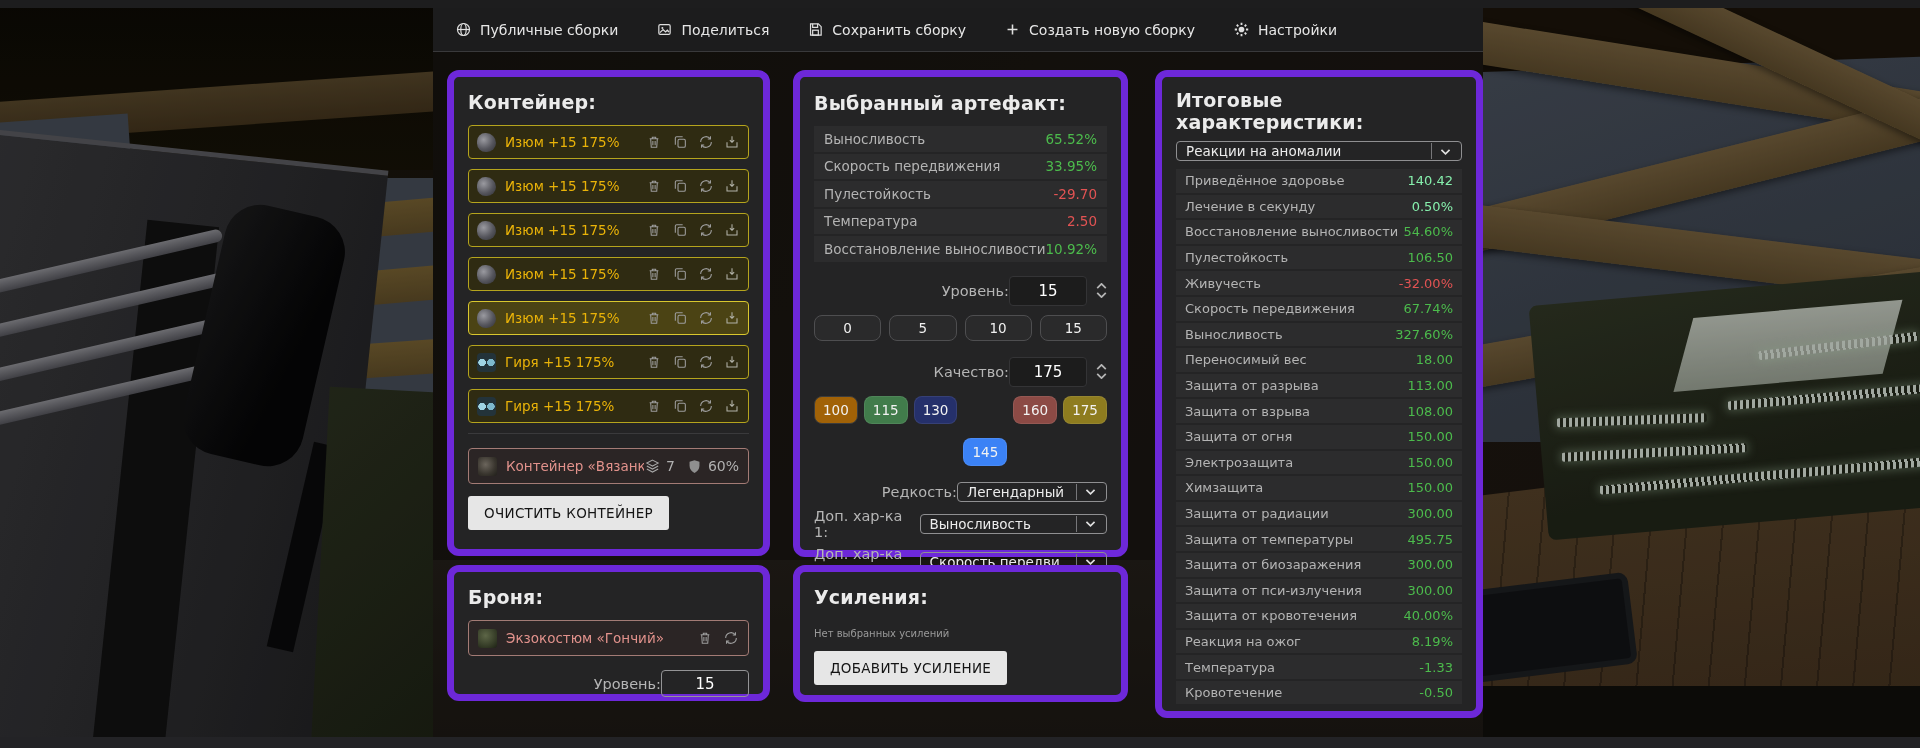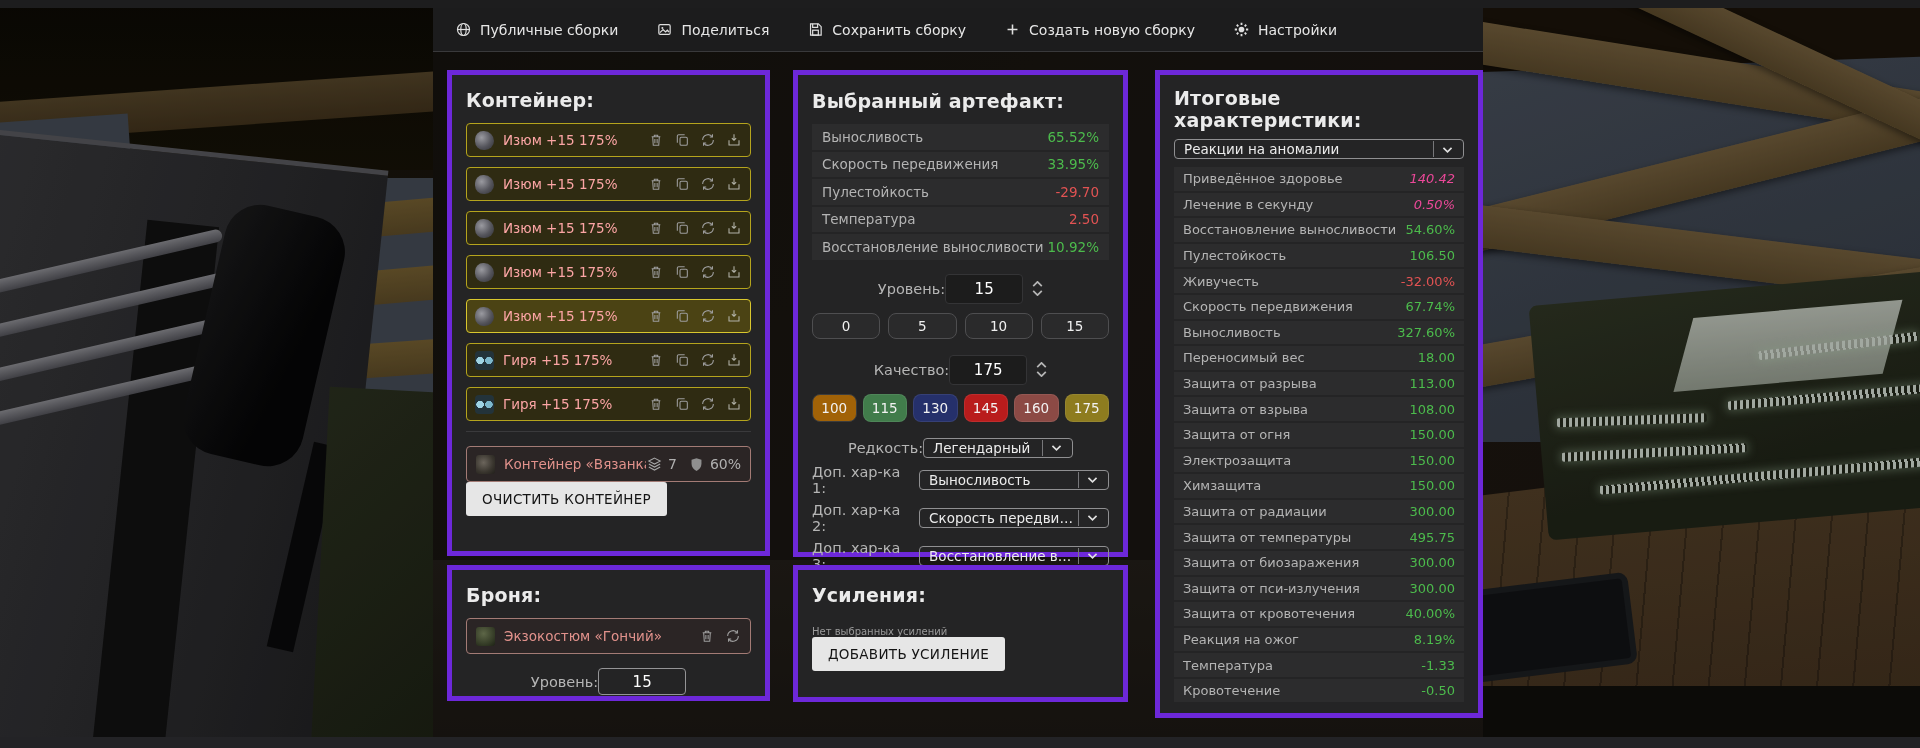--- a/index.html
+++ b/index.html
@@ -39,88 +39,88 @@
   #center-overlay { position:absolute; left:433px; top:0; width:1050px; height:748px; background:rgba(11,11,11,.58); }
   #top-strip { position:absolute; left:0; top:0; width:100%; height:8px; background:#1d1d1e; z-index:5; }
   #bottom-strip { position:absolute; left:0; bottom:0; width:100%; height:11px; background:#232326; z-index:5; }
 
   
   #topbar { position:absolute; left:433px; top:8px; width:1050px; height:44px; background:#1c1c1d;
     border-bottom:1px solid #39393b; display:flex; align-items:center; padding-left:22px; gap:38px; z-index:6; }
   .tb-btn { display:flex; align-items:center; gap:8px; color:#e6e6e6; font-size:14px; cursor:pointer; white-space:nowrap; }
   .tb-btn svg { width:17px; height:17px; stroke:#dedede; fill:none; stroke-width:1.7; }
 
-  .panel { position:absolute; background:#242425; border:5px solid #6d28d9; border-radius:0; z-index:6; padding:14px; }
+  .panel { position:absolute; background:#242425; border:7px solid #6d28d9; border-radius:12px; z-index:6; padding:14px; }
   #panel-container { left:447px; top:70px;  width:323px; height:486px; }
   #panel-armor     { left:447px; top:565px; width:323px; height:136px; }
   #panel-artifact  { left:793px; top:70px;  width:335px; height:487px; padding-top:15px; }
   #panel-boosts    { left:793px; top:565px; width:335px; height:137px; }
   #panel-totals    { left:1155px; top:70px; width:328px; height:648px; padding-top:12px; }
   .panel h2 { color:#ebebeb; font-size:19px; font-weight:600; letter-spacing:.2px; margin-bottom:12px; }
 
   
   .citem { height:34px; margin-bottom:10px; border:1px solid #b5a41d; border-radius:4px; background:#2f2b12;
     display:flex; align-items:center; padding:0 8px; cursor:pointer; }
   .citem.selected { background:#4b4314; border-color:#d9c72e; }
   .item-icon { width:19px; height:19px; border-radius:45% 55% 50% 48%; margin-right:9px; flex:none;
     background:radial-gradient(circle at 35% 35%,#9a9aa0,#55555c 55%,#2e2e33); }
   .item-icon.girya { border-radius:4px;
     background:radial-gradient(circle at 27% 50%,#9fd4e4 0 22%,rgba(0,0,0,0) 23%),radial-gradient(circle at 73% 50%,#7db8cc 0 22%,rgba(0,0,0,0) 23%),#23333a; }
   .item-icon.cont { border-radius:3px; background:radial-gradient(circle at 40% 40%,#6b655c,#39352e 60%,#211f1a); }
   .item-icon.armor { border-radius:3px; background:radial-gradient(circle at 40% 35%,#5d6647,#343b26 65%,#1d2115); }
-  .citem-label { color:#fca5a5; font-size:13.5px; flex:1; white-space:nowrap; overflow:hidden; }
+  .citem-label { color:#eab308; font-size:13.5px; flex:1; white-space:nowrap; overflow:hidden; }
   .acts { display:flex; align-items:center; gap:10px; }
   .acts svg { width:16px; height:16px; stroke:#9d9d9d; fill:none; stroke-width:1.6; cursor:pointer; }
   .acts svg.dl { stroke:#b2b2a8; }
   .divider { border-top:1px solid #3a3a3c; margin:9px 0 14px 0; }
   .pinkrow { height:36px; border:1px solid #a37b75; border-radius:4px; background:#2b2525;
     display:flex; align-items:center; padding:0 9px; cursor:pointer; }
   .pink-label { color:#e2928c; font-size:13.5px; flex:1; white-space:nowrap; overflow:hidden; }
   .crow-meta { display:flex; align-items:center; gap:5px; color:#b0b0b0; font-size:14px; }
   .crow-meta svg { width:17px; height:17px; stroke:#a8a8a8; fill:none; stroke-width:1.5; }
-  .light-btn { display:inline-block; margin-top:0; background:#e6e6e6; color:#141414; border:none; border-radius:3px;
+  .light-btn { display:inline-block; margin-top:12px; background:#e6e6e6; color:#141414; border:none; border-radius:3px;
     font-family:inherit; font-size:13.5px; font-weight:500; letter-spacing:.3px; padding:9px 16px; cursor:pointer; }
 
   
-  .frow { display:flex; align-items:center; justify-content:center; }
+  .frow { display:flex; align-items:center; justify-content:flex-end; }
   .flabel { color:#b5b5b5; font-size:14.5px; }
   .numwrap { display:flex; align-items:center; }
   .numbox { width:78px; height:30px; background:#1c1c1c; border:1px solid #343436; border-radius:4px;
     color:#fff; font-family:inherit; font-size:15px; text-align:center; }
   .numbox.bordered { background:transparent; border:1px solid #949496; width:88px; height:27px; }
   .spin { display:flex; flex-direction:column; gap:3px; margin-left:9px; }
   .spin svg { width:11px; height:6px; stroke:#b5b5b5; fill:none; stroke-width:2; cursor:pointer; }
 
   .presets { display:flex; gap:8px; margin-top:9px; }
   .preset { flex:1; height:26px; background:#2a2a2b; border:1px solid #4e4e50; border-radius:8px;
     color:#f0f0f0; font-family:inherit; font-size:13.5px; cursor:pointer; }
   .qpresets { display:flex; gap:6px; margin-top:9px; }
   .qpreset { flex:1; height:28px; border:1px solid rgba(255,255,255,.08); border-radius:8px;
     color:#f2f2f2; font-family:inherit; font-size:13.5px; cursor:pointer; }
   .q100 { background:#a16207; border-color:#3c3c3c; }
   .q115 { background:#417c4b; }
   .q130 { background:#25306b; }
-  .q145 { background:#b91c1c; }
+  .q145 { background:#3b82f6;margin-top:42px; }
   .q160 { background:#8c4a45; }
   .q175 { background:#8e7c1f; }
 
   .selectbox { height:20px; border:1px solid #8f8f91; border-radius:4px; display:flex; align-items:center;
     padding:0 9px; cursor:pointer; color:#ececec; font-size:13.5px; background:transparent; }
   .selectbox .sep { width:1px; height:16px; background:#77777a; margin:0 7px 0 auto; }
   .selectbox svg { width:13px; height:13px; stroke:#e0e0e0; fill:none; stroke-width:2; flex:none; }
   .sel-label { white-space:nowrap; overflow:hidden; }
 
   
   .stat-row { height:25.5px; background:#2c2c2d; margin-bottom:2px; display:flex; align-items:center;
     justify-content:space-between; padding:0 10px; }
   .stat-label { color:#b4b4b4; font-size:13.5px; white-space:nowrap; }
   .stat-value { font-size:13.5px; }
   .stat-value.green { color:#4cbb4c; }
   .stat-value.red   { color:#e25353; }
-  .stat-value.gold  { color:#ec4899;font-style:italic; }
+  .stat-value.gold  { color:#86efac; }
   #totals-list .stat-row { height:23.6px; padding:0 9px; }
   #totals-list .stat-label, #totals-list .stat-value { font-size:13px; }
 
   .empty-text { color:#9a9a9a; font-size:10px; margin-top:2px; } .mt14 { margin-top:14px; } .mt16 { margin-top:16px; } .mt6 { margin-top:6px; }
 </style>
 </head>
 <body>
 
 <div id="stage">
 

